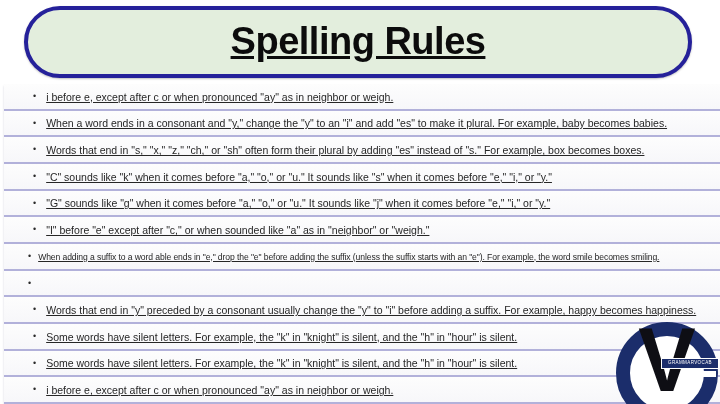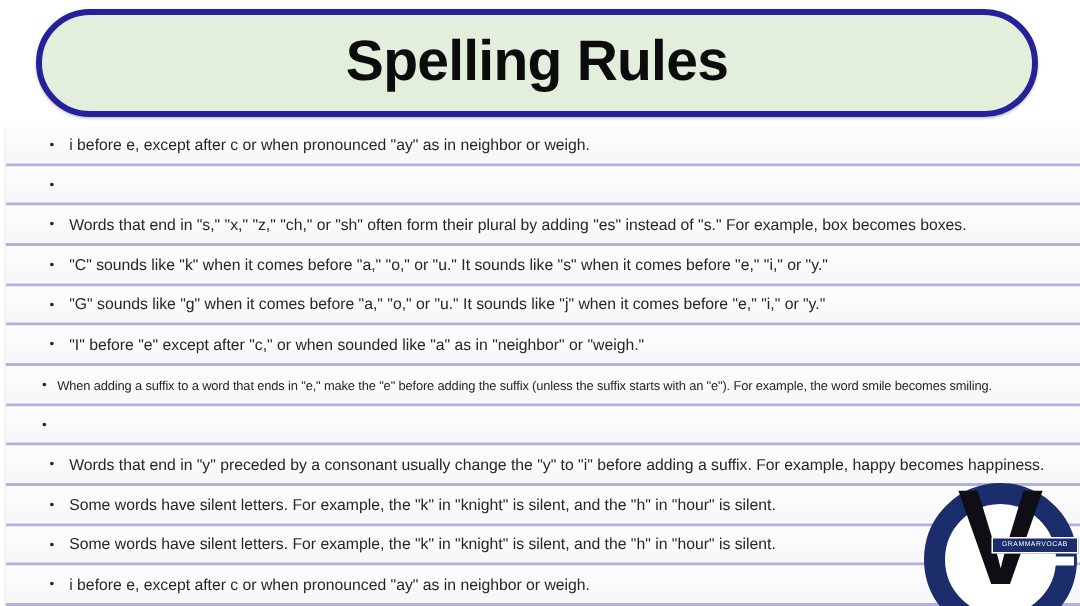--- a/index.html
+++ b/index.html
@@ -28,20 +28,21 @@
     align-items: center;
     justify-content: center;
     box-shadow: 0 1px 2px rgba(0,0,0,0.25);
   }
   .title-text {
     font-size: 38px;
     font-weight: bold;
     color: #0c0c0c;
     letter-spacing: -0.5px;
     padding-bottom: 2px;
+    text-decoration: underline;
   }
 
   
   .rules {
     position: absolute;
     top: 84px;
     left: 4px;
     right: 0;
     bottom: 0;
     display: flex;
@@ -63,20 +64,21 @@
     margin-right: 10px;
     line-height: 1;
     flex: 0 0 auto;
   }
   .rule-text {
     font-size: 10.5px;
     color: #262626;
     white-space: nowrap;
     line-height: 1;
     padding-top: 1px;
+    text-decoration: underline;
   }
   .rule-row.small { padding-left: 24px; }
   .rule-row.small .rule-text { font-size: 8.6px; letter-spacing: -0.1px; }
   .rule-row.small .bullet { margin-right: 7px; }
 
   
   .logo {
     position: absolute;
     left: 616px;
     top: 322px;
@@ -143,40 +145,41 @@
     <span class="title-text">Spelling Rules</span>
   </div>
 
   <div class="rules">
     <div class="rule-row">
       <span class="bullet">•</span>
       <span class="rule-text">i before e, except after c or when pronounced "ay" as in neighbor or weigh.</span>
     </div>
     <div class="rule-row">
       <span class="bullet">•</span>
+      <span class="rule-text">When a word ends in a consonant and "y," change the "y" to an "i" and add "es" to make it plural.  For example, baby becomes babies.</span>
     </div>
     <div class="rule-row">
       <span class="bullet">•</span>
       <span class="rule-text">Words that end in "s," "x," "z," "ch," or "sh" often form their plural by adding "es" instead of "s." For example, box becomes boxes.</span>
     </div>
     <div class="rule-row">
       <span class="bullet">•</span>
       <span class="rule-text">"C" sounds like "k" when it comes before "a," "o," or "u."  It sounds like "s" when it comes before "e," "i," or "y."</span>
     </div>
     <div class="rule-row">
       <span class="bullet">•</span>
       <span class="rule-text">"G" sounds like "g" when it comes before "a," "o," or "u."  It sounds like "j" when it comes before "e," "i," or "y."</span>
     </div>
     <div class="rule-row">
       <span class="bullet">•</span>
       <span class="rule-text">"I" before "e" except after "c," or when sounded like "a" as in "neighbor" or "weigh."</span>
     </div>
     <div class="rule-row small">
       <span class="bullet">•</span>
-      <span class="rule-text">When adding a suffix to a word that ends in "e," make the "e" before adding the suffix (unless the suffix starts with an "e"). For example, the word smile becomes smiling.</span>
+      <span class="rule-text">When adding a suffix to a word able ends in "e," drop the "e" before adding the suffix (unless the suffix starts with an "e"). For example, the word smile becomes smiling.</span>
     </div>
     <div class="rule-row small">
       <span class="bullet">•</span>
     </div>
     <div class="rule-row">
       <span class="bullet">•</span>
       <span class="rule-text">Words that end in "y" preceded by a consonant usually change the "y" to "i" before adding a suffix. For example, happy becomes happiness.</span>
     </div>
     <div class="rule-row">
       <span class="bullet">•</span>

